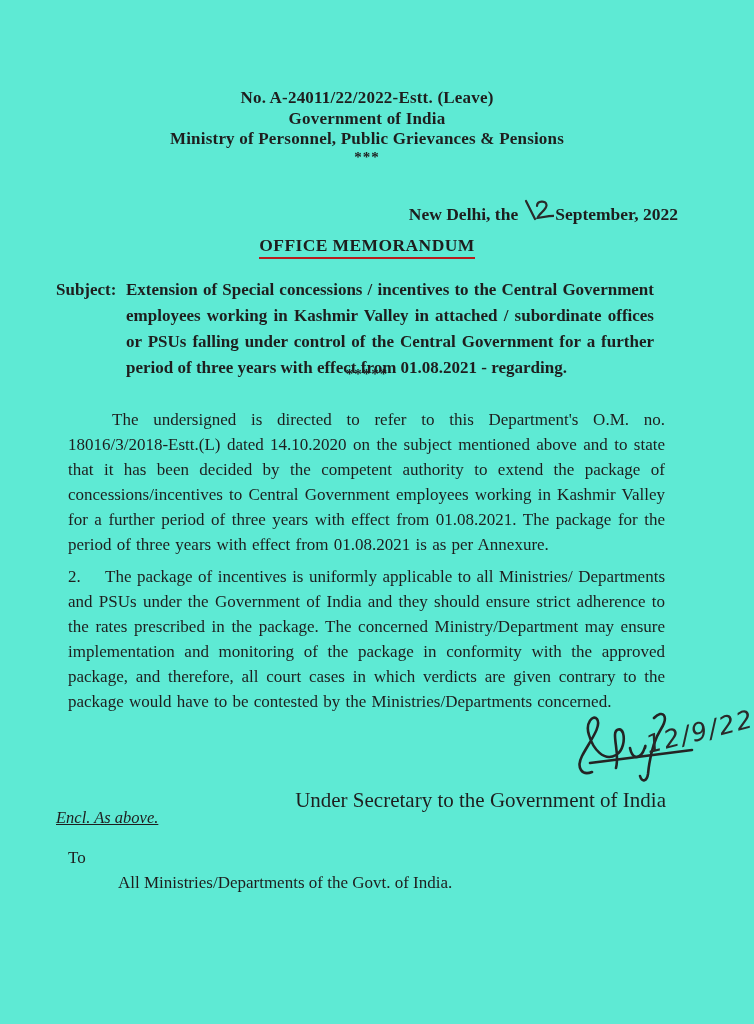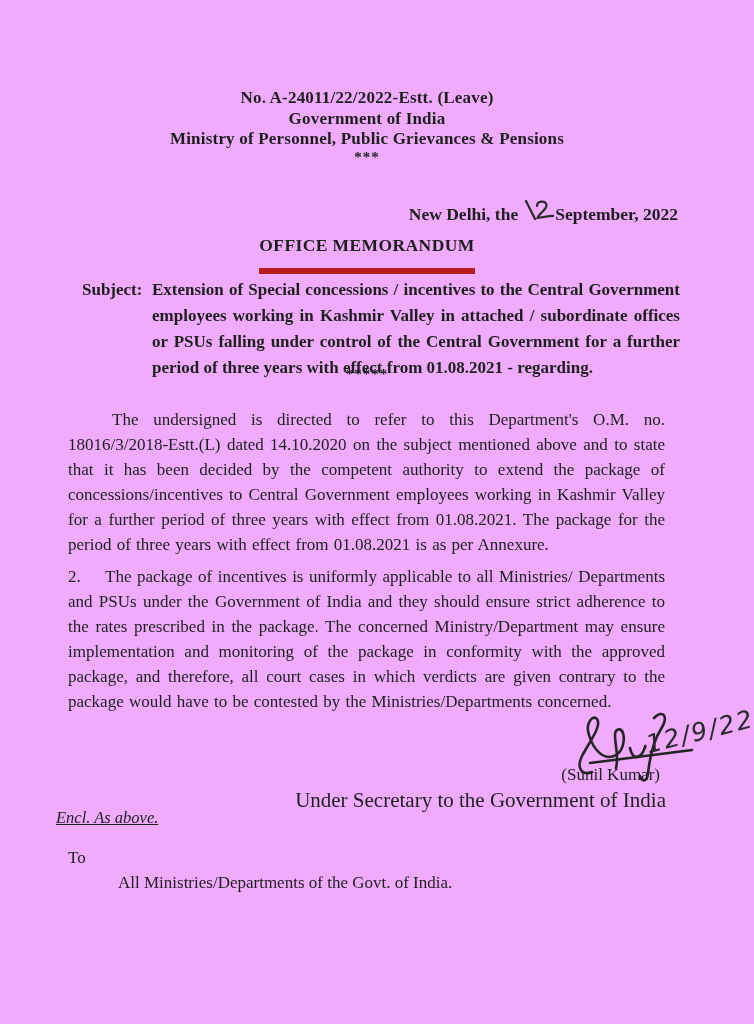--- a/index.html
+++ b/index.html
@@ -4,21 +4,21 @@
 <style>
   html, body {
     margin: 0;
     padding: 0;
     background: #ffffff;
   }
   .page {
     position: relative;
     width: 754px;
     height: 1024px;
-    background: #f0abfc;
+    background: #5eead4;
     font-family: "Liberation Serif", serif;
     color: #1e1e1e;
     overflow: hidden;
   }
   .abs { position: absolute; }
 
   
   .header {
     left: 68px;
     top: 88px;
@@ -55,27 +55,27 @@
   .om-title {
     left: 68px;
     top: 235px;
     width: 598px;
     text-align: center;
     font-weight: 700;
     font-size: 17.5px;
     letter-spacing: 0.4px;
   }
   .om-title span {
-    border-bottom: 6px solid #b91c1c;
-    padding-bottom: 13px;
+    border-bottom: 2px solid #b91c1c;
+    padding-bottom: 2px;
   }
 
   
   .subject-row {
-    left: 82px;
+    left: 56px;
     top: 277px;
     width: 598px;
     display: flex;
     font-weight: 700;
     font-size: 17px;
     line-height: 26px;
   }
   .subject-label {
     flex: 0 0 70px;
   }
@@ -208,20 +208,19 @@
         <path d="M22,64 C12,68 6,60 12,48 C20,33 32,18 27,11 C23,6 15,15 19,27 C23,41 34,54 46,47 C53,43 55,32 53,25 C51,19 45,21 45,27 C45,37 49,48 46,60"></path>
         <path d="M60,40 C62,50 68,52 73,44 C75,40 76,35 75,40"></path>
         <path d="M84,10 C93,1 99,8 91,21 C84,32 80,46 78,66 C77,73 72,75 70,68"></path>
         <path d="M20,55 L122,42"></path>
       </g>
     </svg>
   </div>
 
   <div class="abs hw-date">12/9/22</div>
 
-  <div class="abs sig-name">(Sunil Kumar)</div>
   <div class="abs sig-designation">Under Secretary to the Government of India</div>
 
   <div class="abs encl">Encl. As above.</div>
   <div class="abs to-label">To</div>
   <div class="abs addressee">All Ministries/Departments of the Govt. of India.</div>
 
 </div>
 
 </body></html>

